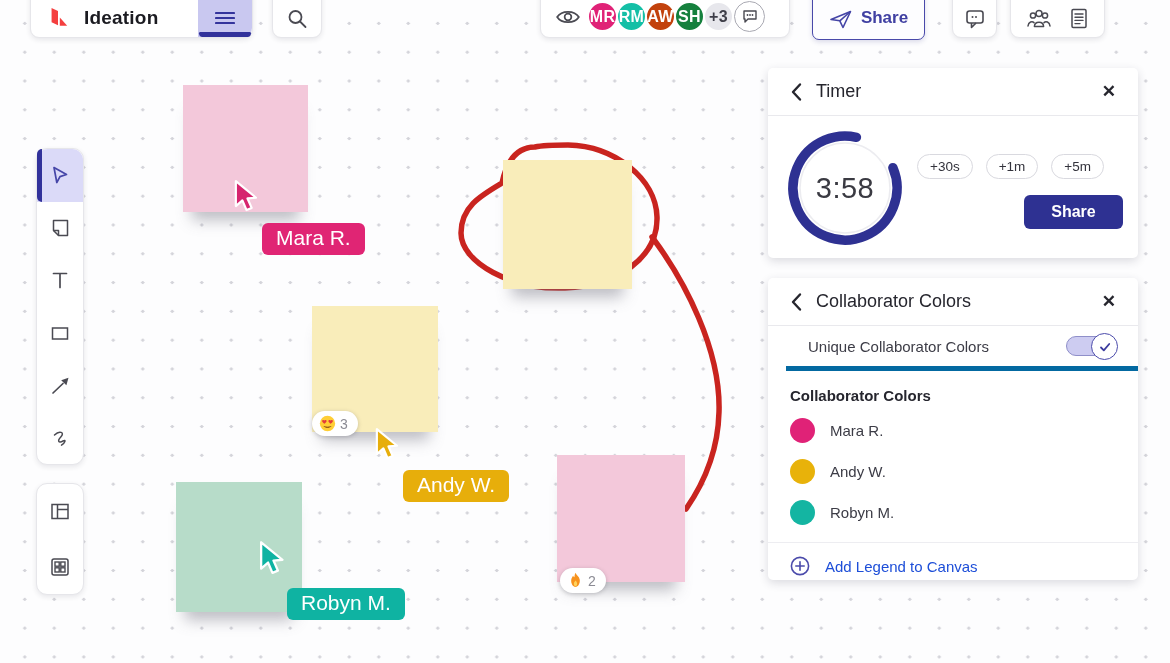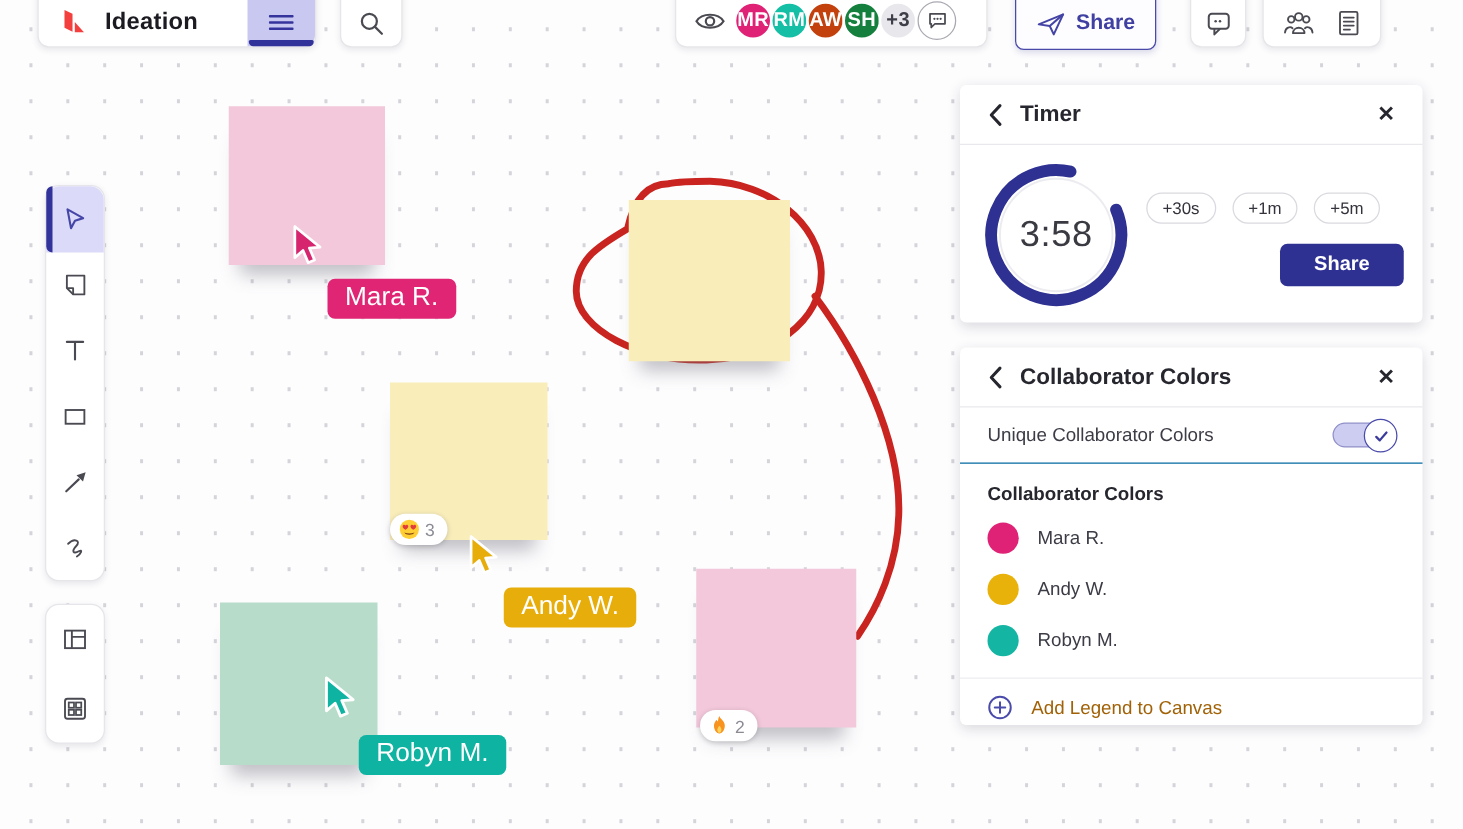--- a/index.html
+++ b/index.html
@@ -71,21 +71,21 @@
   .tool {
     flex:1; display:flex; align-items:center; justify-content:center; position:relative; cursor:pointer;
   }
   .tool.selected { background:#dbdaf8; border-radius:11px 11px 0 0; }
   .tool.selected .sel-bar { position:absolute; left:0; top:0; bottom:0; width:4.5px; background:#32329b; border-radius:11px 0 0 11px; }
   .toolbar-secondary { left:36px; top:483px; width:48px; height:112px; display:flex; flex-direction:column; border-radius:11px; }
 
   
   .panel { position:absolute; left:768px; width:370px; background:#fff; border-radius:5px; box-shadow:0 3px 10px rgba(40,40,60,.16); }
   .panel-header { height:48px; display:flex; align-items:center; padding:0 22px; border-bottom:1px solid #e9e9ed; }
-  .panel-title { font-size:18px; font-weight:bold; color:#26262e; margin-left:14px; flex:1; }
+  .panel-title { font-size:18px; font-weight:normal; color:#26262e; margin-left:14px; flex:1; }
   .close-x { font-size:17px; color:#26262e; cursor:pointer; font-weight:bold; }
   .back-chevron { display:flex; cursor:pointer; }
 
   .timer-panel { top:68px; height:190px; }
   .timer-ring { position:absolute; left:15px; top:58px; width:124px; height:124px; }
   .timer-time { position:absolute; left:15px; top:58px; width:124px; height:124px; display:flex; align-items:center; justify-content:center; font-size:29px; color:#3a3a42; letter-spacing:.5px; }
   .pill-row { position:absolute; left:149px; top:86px; display:flex; gap:13px; }
   .time-pill {
     border:1px solid #d9d9df; border-radius:14px; background:#fff; padding:4px 12px;
     font-size:13.5px; color:#33333c; cursor:pointer;
@@ -97,33 +97,33 @@
     display:flex; align-items:center; justify-content:center;
   }
   .stop-button {
     position:absolute; left:256px; top:127px; width:99px; height:34px;
     background:#2e3192; border:none; border-radius:6px;
     color:#fff; font-weight:bold; font-size:16px; cursor:pointer;
     display:flex; align-items:center; justify-content:center;
   }
 
   .collab-panel { top:278px; height:302px; }
-  .toggle-row { height:45px; display:flex; align-items:center; padding:0 22px; border-bottom:1px solid #0369a1; }
+  .toggle-row { height:45px; display:flex; align-items:center; padding:0 22px; border-bottom:5px solid #0369a1;margin-left:18px; }
   .toggle-label { font-size:15px; color:#3c3c46; flex:1; }
   .toggle { position:relative; width:44px; height:20px; background:#cdccf1; border:1px solid #8f8fc9; border-radius:11px; cursor:pointer; margin-right:6px; }
   .toggle-knob {
     position:absolute; right:-9px; top:-4px; width:27px; height:27px; border-radius:50%;
     background:#fff; border:1.8px solid #4b4bab; display:flex; align-items:center; justify-content:center;
   }
   .collab-section-title { font-size:15px; font-weight:bold; color:#26262e; padding:16px 22px 6px 22px; }
   .collab-row { display:flex; align-items:center; padding:8px 22px; }
   .collab-dot { width:25px; height:25px; border-radius:50%; margin-right:15px; }
   .collab-name { font-size:15px; color:#3c3c46; }
   .legend-row { border-top:1px solid #ededf1; margin-top:9px; display:flex; align-items:center; padding:13px 22px; cursor:pointer; }
-  .legend-label { font-size:15px; color:#a16207; margin-left:15px; }
+  .legend-label { font-size:15px; color:#1d4ed8; margin-left:15px; }
 
   
   .sticky { position:absolute; box-shadow:0 17px 14px -9px rgba(110,110,125,.45); }
   .name-tag {
     position:absolute; color:#fff; font-size:21px; border-radius:6px;
     padding:3px 14px 5px 14px; white-space:nowrap;
   }
   .cursor { position:absolute; }
   .reaction-pill {
     position:absolute; background:#fff; border-radius:15px; box-shadow:0 1px 4px rgba(50,50,60,.25);

